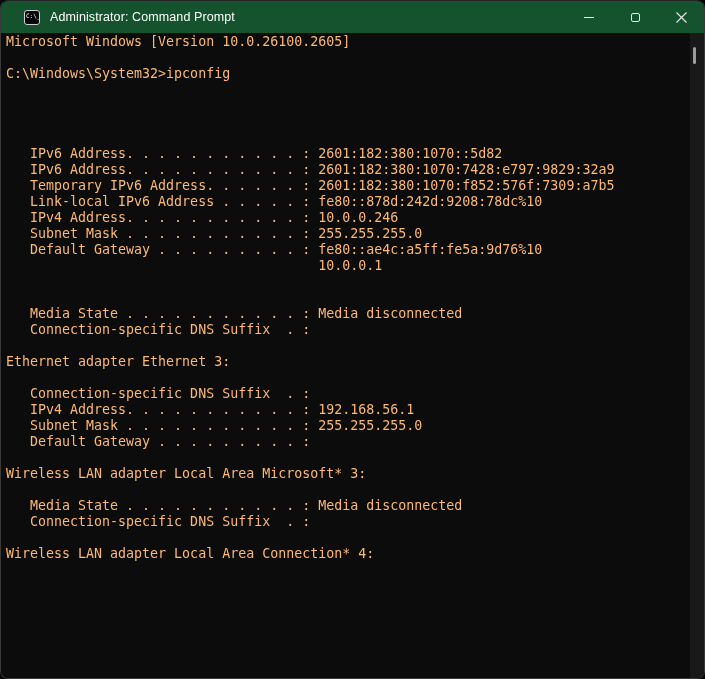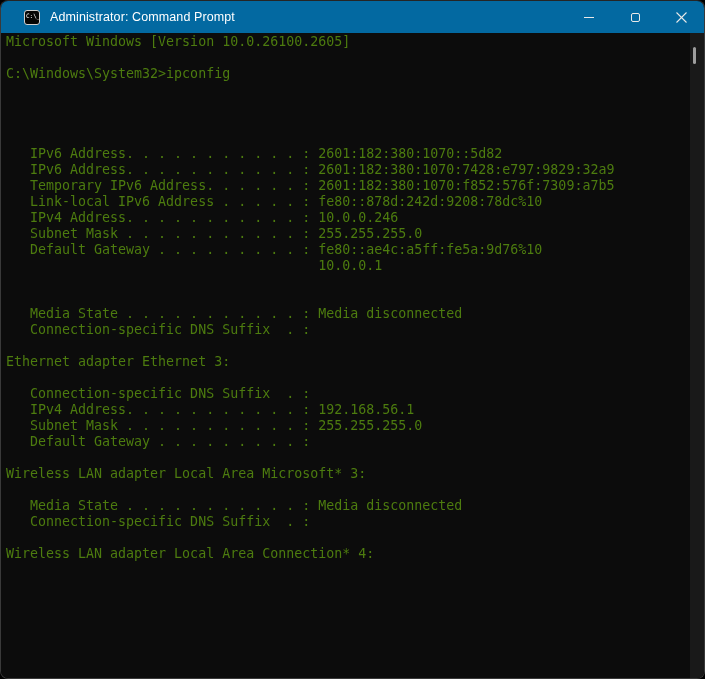--- a/index.html
+++ b/index.html
@@ -13,21 +13,21 @@
     border: 1px solid #3a3a3a;
     border-top-color: #252525;
     border-radius: 8px;
     overflow: hidden;
     display: flex; flex-direction: column;
   }
 
   
   .titlebar {
     height: 32px; flex: 0 0 32px;
-    background: #0369a1;
+    background: #14532d;
     display: flex; align-items: center;
   }
   .app-icon {
     width: 16px; height: 15px;
     margin-left: 23px;
     background: #050505;
     border: 1px solid #cfcfcf;
     border-radius: 3px;
     color: #ffffff;
     font-family: "DejaVu Sans Mono", monospace;
@@ -55,21 +55,21 @@
 
   
   .terminal {
     position: relative;
     flex: 1 1 auto;
     background: #0c0c0c;
     overflow: hidden;
   }
   .term-lines {
     padding: 1px 16px 0 5px;
-    color: #4d7c0f;
+    color: #fdba74;
     font-family: "DejaVu Sans Mono", monospace;
     font-size: 13.3px;
     line-height: 16px;
   }
   .term-line { white-space: pre; height: 16px; }
 
   
   .scrollbar {
     position: absolute;
     top: 0; right: 0; bottom: 0;

